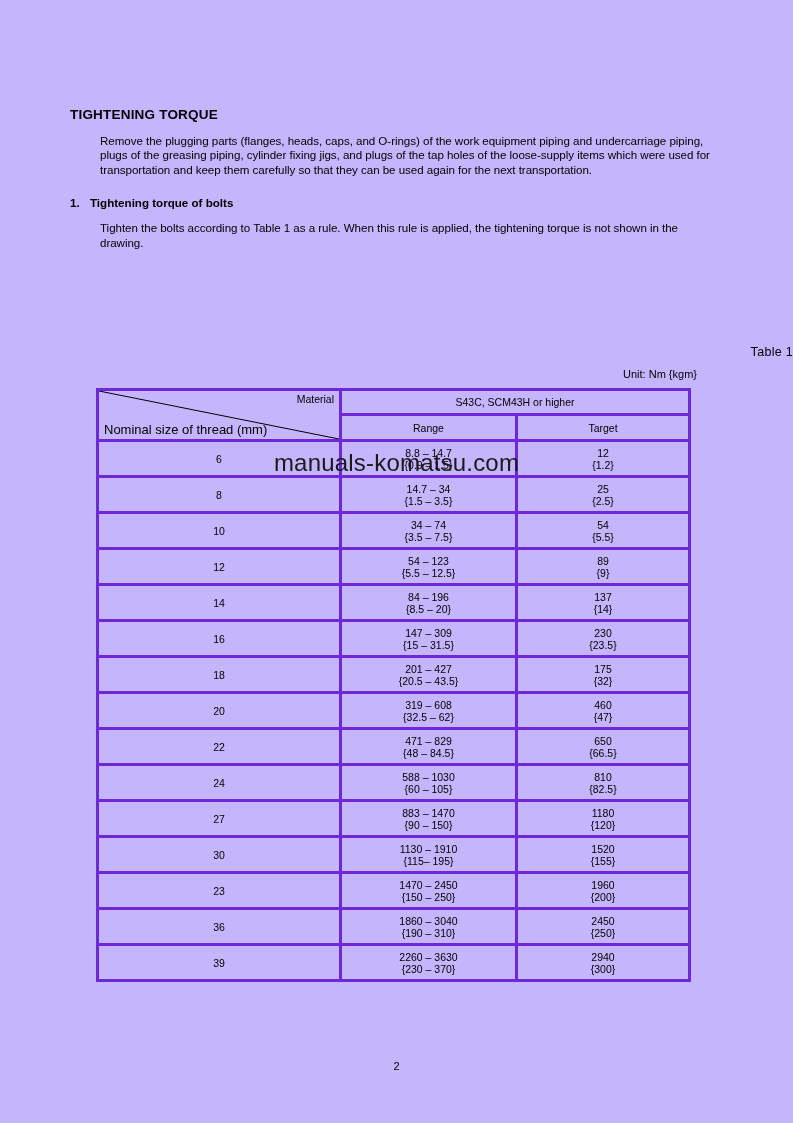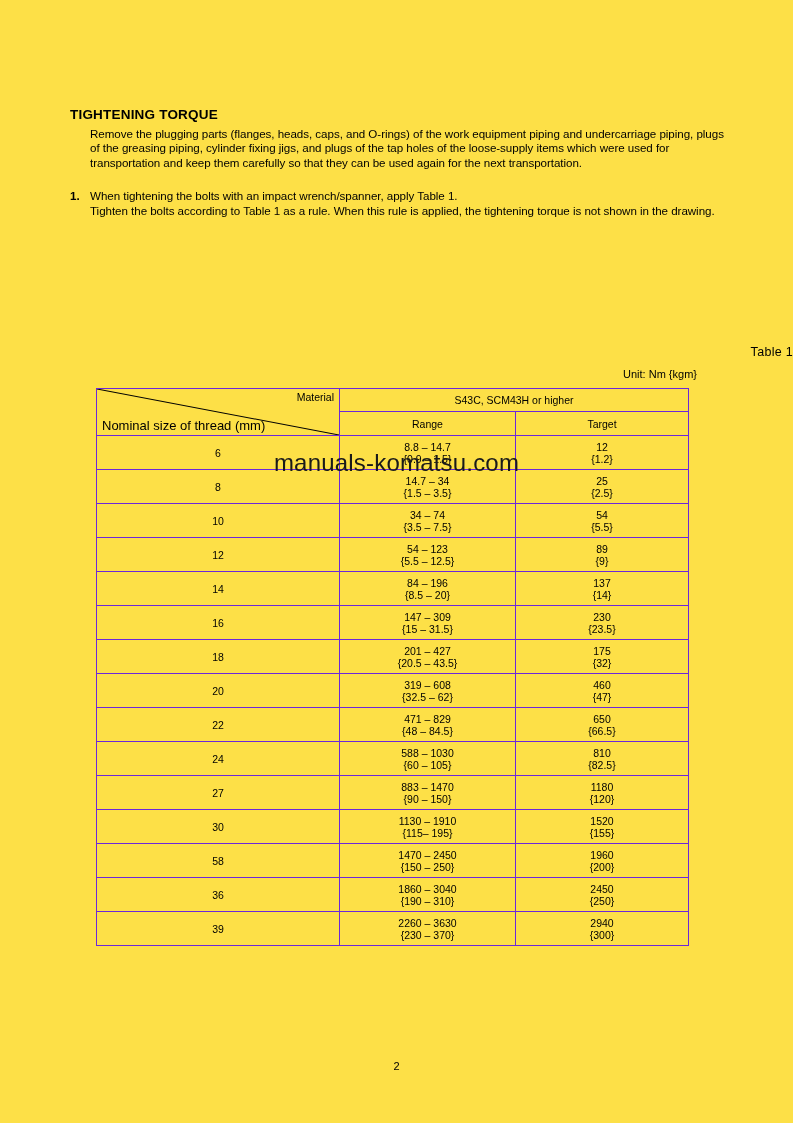--- a/index.html
+++ b/index.html
@@ -4,42 +4,42 @@
 <style>
   html, body {
     margin: 0;
     padding: 0;
     background: #ffffff;
   }
   .page {
     position: relative;
     width: 793px;
     height: 1123px;
-    background: #fde047;
+    background: #c4b5fd;
     font-family: "Liberation Sans", sans-serif;
     color: #000000;
     overflow: hidden;
   }
 
   
   .content {
     position: absolute;
     left: 70px;
     top: 106px;
     width: 655px;
   }
   .doc-title {
     font-size: 13.5px;
     font-weight: bold;
     letter-spacing: 0.2px;
     margin: 0 0 3px 0;
     line-height: 1.3;
   }
   .para {
-    margin: 0;
+    margin: 10px;
     padding-left: 20px;
     font-size: 11.6px;
     line-height: 14.6px;
     letter-spacing: -0.05px;
     text-align: left;
   }
   .para + .para { margin-top: 0; }
 
   .section {
     margin-top: 19px;
@@ -80,21 +80,21 @@
   
   .torque-table {
     position: absolute;
     left: 96px;
     top: 388px;
     width: 592px;
     border-collapse: collapse;
     table-layout: fixed;
   }
   .torque-table td, .torque-table th {
-    border: 1px solid #6d28d9;
+    border: 3px solid #6d28d9;
     font-weight: normal;
     font-size: 10.5px;
     padding: 0;
     text-align: center;
     vertical-align: middle;
   }
   .col-size   { width: 243px; }
   .col-range  { width: 176px; }
   .col-target { width: 173px; }
 
@@ -158,21 +158,21 @@
 <body>
 
 <div class="page">
 
   <div class="content">
     <h1 class="doc-title">TIGHTENING TORQUE</h1>
     <p class="para">Remove the plugging parts (flanges, heads, caps, and O-rings) of the work equipment piping and undercarriage piping, plugs of the greasing piping, cylinder fixing jigs, and plugs of the tap holes of the loose-supply items which were used for transportation and keep them carefully so that they can be used again for the next transportation.</p>
 
     <div class="section">
       <span class="section-num">1.</span>
-      <p class="para" style="padding-left:0">When tightening the bolts with an impact wrench/spanner, apply Table 1.</p>
+      <p class="section-title">Tightening torque of bolts</p>
       <p class="para" style="padding-left:0">Tighten the bolts according to Table 1 as a rule. When this rule is applied, the tightening torque is not shown in the drawing.</p>
     </div>
   </div>
 
   <div class="table-caption">Table 1</div>
   <div class="unit-label">Unit: Nm {kgm}</div>
 
   <table class="torque-table">
     <colgroup>
       <col class="col-size">
@@ -322,21 +322,21 @@
           <td>
             <span class="val-main">1130 – 1910</span>
             <span class="val-alt">{115– 195}</span>
           </td>
           <td>
             <span class="val-main">1520</span>
             <span class="val-alt">{155}</span>
           </td>
         </tr>
         <tr class="data-row">
-          <td>58</td>
+          <td>23</td>
           <td>
             <span class="val-main">1470 – 2450</span>
             <span class="val-alt">{150 – 250}</span>
           </td>
           <td>
             <span class="val-main">1960</span>
             <span class="val-alt">{200}</span>
           </td>
         </tr>
         <tr class="data-row">

